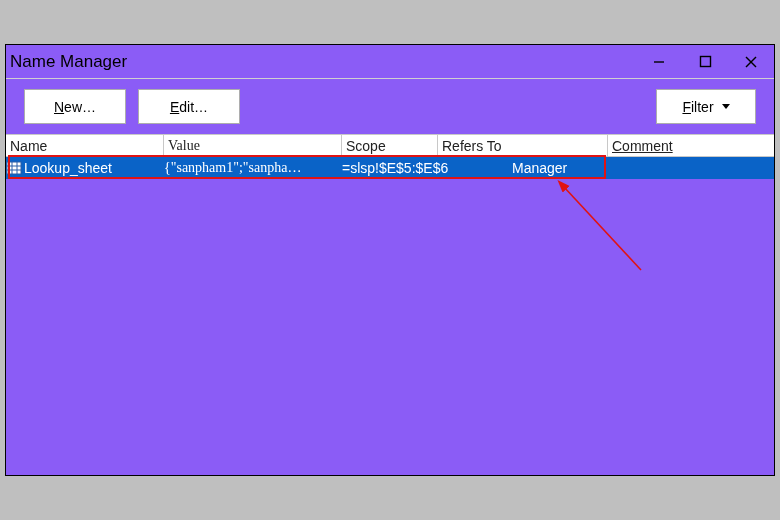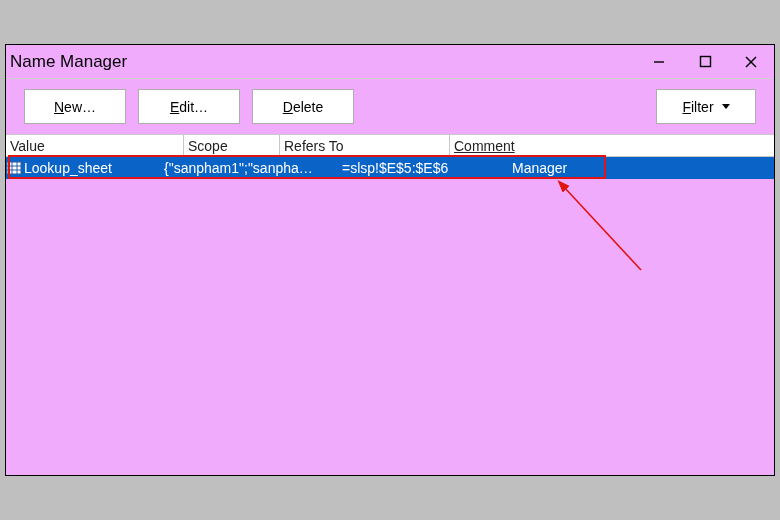--- a/index.html
+++ b/index.html
@@ -1,21 +1,21 @@
 <!DOCTYPE html>
 <html><head>
 <meta charset="utf-8">
 <style>
   * { box-sizing: border-box; margin: 0; padding: 0; font-family: "Segoe UI", Tahoma, sans-serif; }
   html, body { width: 780px; height: 520px; background: #bfbfbf; overflow: hidden; }
   .window {
     position: absolute;
     left: 5px; top: 44px;
     width: 770px; height: 432px;
-    background: #f0abfc;
+    background: #8b5cf6;
     border: 1px solid #000;
   }
   .titlebar {
     height: 34px;
     display: flex;
     align-items: center;
     border-bottom: 1px solid #d0d0d0;
   }
   .titlebar .title {
     flex: 1;
@@ -77,21 +77,21 @@
     border-bottom: 1px solid #c8c8c8;
   }
   .gh {
     border-right: 1px solid #c8c8c8;
     padding-left: 4px;
     display: flex;
     align-items: center;
     white-space: nowrap;
   }
   .col-name   { width: 158px; }
-  .col-value  { width: 178px; }
+  .col-value  { width: 178px; font-family: Liberation Serif, serif; }
   .col-refer  { width: 170px; }
   .col-scope  { width: 96px; }
   .col-comment{ flex: 1; border-right: none; text-decoration: underline; }
   .grow {
     display: flex;
     height: 22px;
     font-size: 14px;
     position: relative;
   }
   .grow.sel { background: #0a63c7; color: #fff; }
@@ -142,31 +142,29 @@
     </button>
   </div>
 
   <div class="toolbar">
     <button class="btn">
       <span><span class="ul">N</span><span>ew…</span></span>
     </button>
     <button class="btn">
       <span><span class="ul">E</span><span>dit…</span></span>
     </button>
-    <button class="btn">
-      <span><span class="ul">D</span><span>elete</span></span>
-    </button>
     <button class="btn filter">
       <span><span class="ul">F</span><span>ilter</span></span>
       <span class="caret"></span>
     </button>
   </div>
 
   <div class="grid">
     <div class="ghead">
+      <div class="gh col-name">Name</div>
       <div class="gh col-value">Value</div>
       <div class="gh col-scope">Scope</div>
       <div class="gh col-refer">Refers To</div>
       <div class="gh col-comment">Comment</div>
     </div>
 
     <div class="grow sel">
       <div class="gc col-name">
         <span class="rowicon">
           <svg width="16" height="16" viewBox="0 0 16 16">

